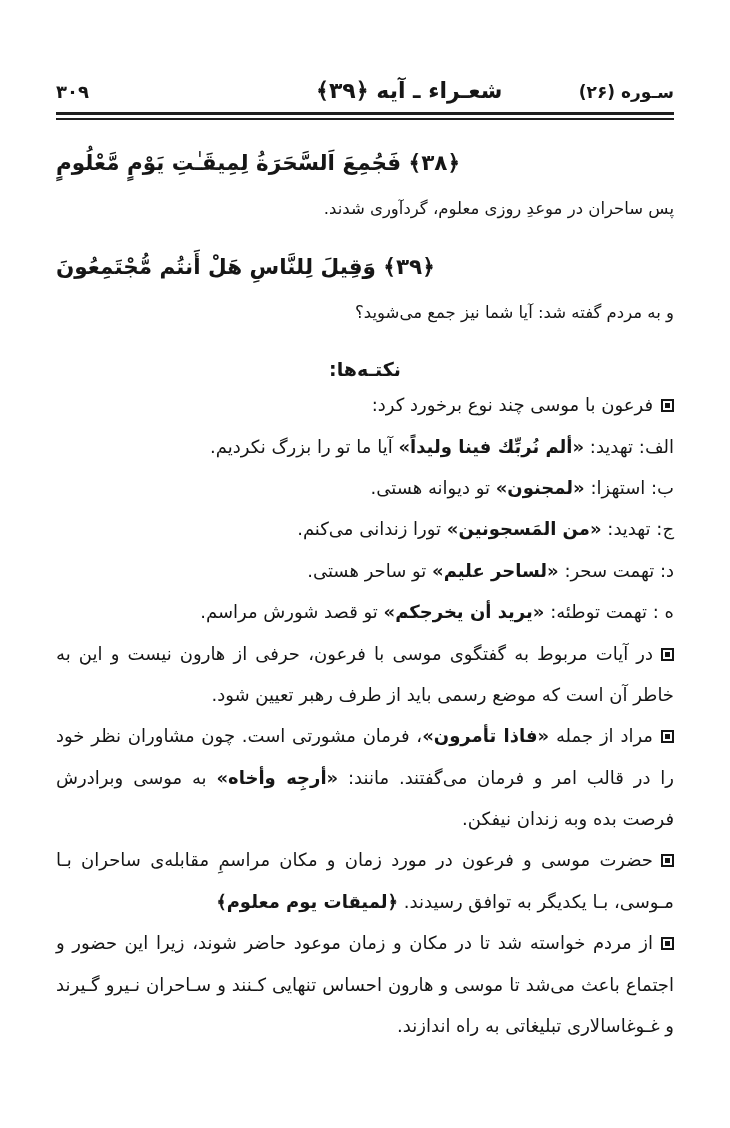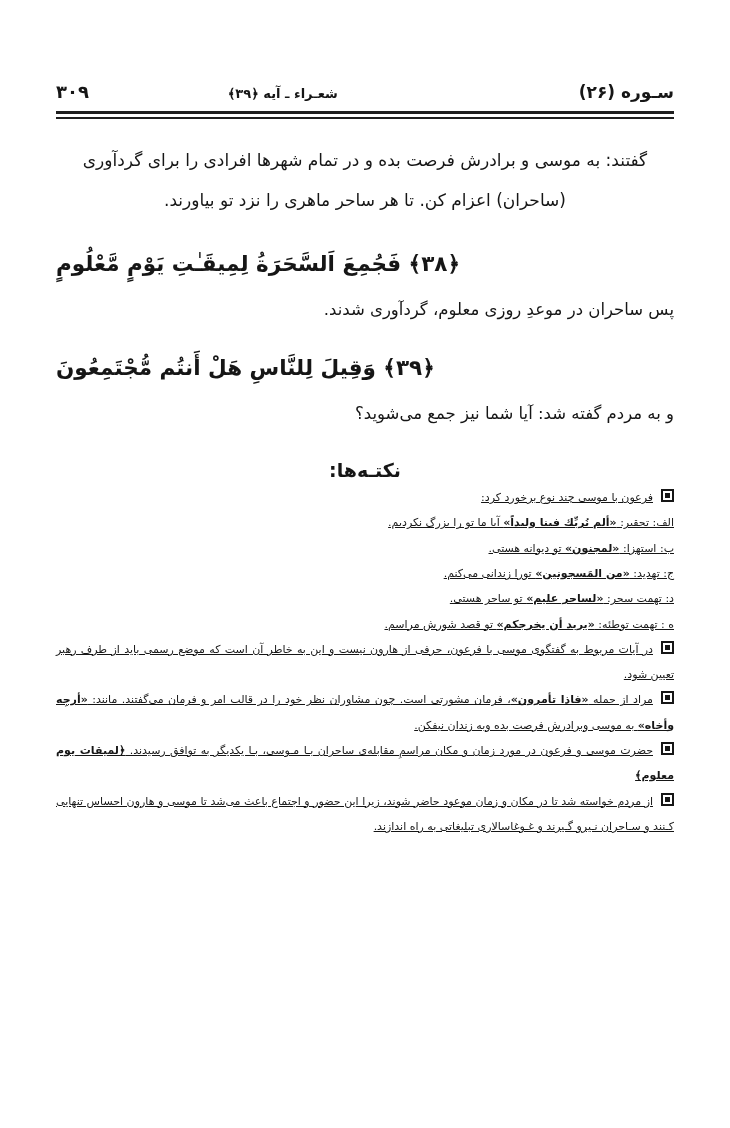--- a/index.html
+++ b/index.html
@@ -5,40 +5,40 @@
   html,body{margin:0;padding:0;background:#ffffff;}
   .page{
     width:730px;height:1128px;box-sizing:border-box;
     background:#ffffff;color:#161616;direction:rtl;
     font-family:"DejaVu Sans",sans-serif;
     padding:74px 56px 0 56px;position:relative;overflow:hidden;
   }
   
   .page-header{display:flex;align-items:baseline;font-weight:bold;font-size:17px;}
   .hdr-right{flex:1;margin-top:8px;}
-  .hdr-center{flex:1.6;text-align:left;font-size:13px;}
+  .hdr-center{flex:1.6;text-align:right;font-size:22px;}
   .hdr-left{flex:1;text-align:left;font-size:18px;letter-spacing:1px;}
   .rule{margin-top:9px;height:3px;border-top:3px solid #1f1f1f;border-bottom:2px solid #1f1f1f;}
   
   .intro{
     margin:22px 12px 0 12px;text-align:center;font-size:17px;
     line-height:2.35;font-weight:normal;
   }
   
   .verse{
     margin:26px 0 0 0;text-align:left;font-weight:bold;
     font-size:21.5px;line-height:1.6;
   }
   .trans{margin:14px 0 0 0;text-align:right;font-size:16.5px;line-height:1.8;}
   
   .notes-heading{margin:30px 0 0 0;font-size:19px;font-weight:bold;text-align:center;}
   .notes{margin-top:4px;}
   .note{
-    margin:0;font-size:11px;line-height:2.3;
-    text-align:justify;text-align-last:right;text-decoration:underline;
+    margin:0;font-size:18px;line-height:2.3;
+    text-align:justify;text-align-last:right;
   }
   .note .q{font-weight:bold;}
   .bullet{
     display:inline-block;width:9px;height:9px;border:2px solid #161616;
     margin-left:8px;position:relative;vertical-align:-1px;background:#fff;
   }
   .bullet::after{
     content:"";position:absolute;top:2px;left:2px;right:2px;bottom:2px;background:#161616;
   }
 </style>
@@ -48,35 +48,34 @@
 <div class="page">
 
   <header class="page-header">
     <span class="hdr-right">سـوره (۲۶)</span>
     <span class="hdr-center">شعـراء ـ آیه ﴿۳۹﴾</span>
     <span class="hdr-left">۳۰۹</span>
   </header>
 
   <div class="rule"></div>
 
-  <p class="intro">گفتند: به موسی و برادرش فرصت بده و در تمام شهرها افرادی را برای گردآوری (ساحران) اعزام کن. تا هر ساحر ماهری را نزد تو بیاورند.</p>
 
   <div class="verse">﴿۳۸﴾ فَجُمِعَ اَلسَّحَرَةُ لِمِيقَـٰتِ يَوْمٍ مَّعْلُومٍ</div>
   <p class="trans">پس ساحران در موعدِ روزی معلوم، گردآوری شدند.</p>
 
   <div class="verse">﴿۳۹﴾ وَقِيلَ لِلنَّاسِ هَلْ أَنتُم مُّجْتَمِعُونَ</div>
   <p class="trans">و به مردم گفته شد: آیا شما نیز جمع می‌شوید؟</p>
 
   <h2 class="notes-heading">نکتـه‌ها:</h2>
 
   <div class="notes">
 
     <p class="note"><span class="bullet"></span><span>فرعون با موسی چند نوع برخورد کرد:</span></p>
 
-    <p class="note"><span>الف: تحقیر: </span><span class="q">«ألم نُربِّك فینا ولیداً»</span><span> آیا ما تو را بزرگ نکردیم.</span></p>
+    <p class="note"><span>الف: تهدید: </span><span class="q">«ألم نُربِّك فینا ولیداً»</span><span> آیا ما تو را بزرگ نکردیم.</span></p>
 
     <p class="note"><span>ب: استهزا: </span><span class="q">«لمجنون»</span><span> تو دیوانه هستی.</span></p>
 
     <p class="note"><span>ج: تهدید: </span><span class="q">«من المَسجونین»</span><span> تورا زندانی می‌کنم.</span></p>
 
     <p class="note"><span>د: تهمت سحر: </span><span class="q">«لساحر علیم»</span><span> تو ساحر هستی.</span></p>
 
     <p class="note"><span>ه : تهمت توطئه: </span><span class="q">«یرید أن یخرجکم»</span><span> تو قصد شورش مراسم.</span></p>
 
     <p class="note"><span class="bullet"></span><span>در آیات مربوط به گفتگوی موسی با فرعون، حرفی از هارون نیست و این به خاطر آن است که موضع رسمی باید از طرف رهبر تعیین شود.</span></p>

